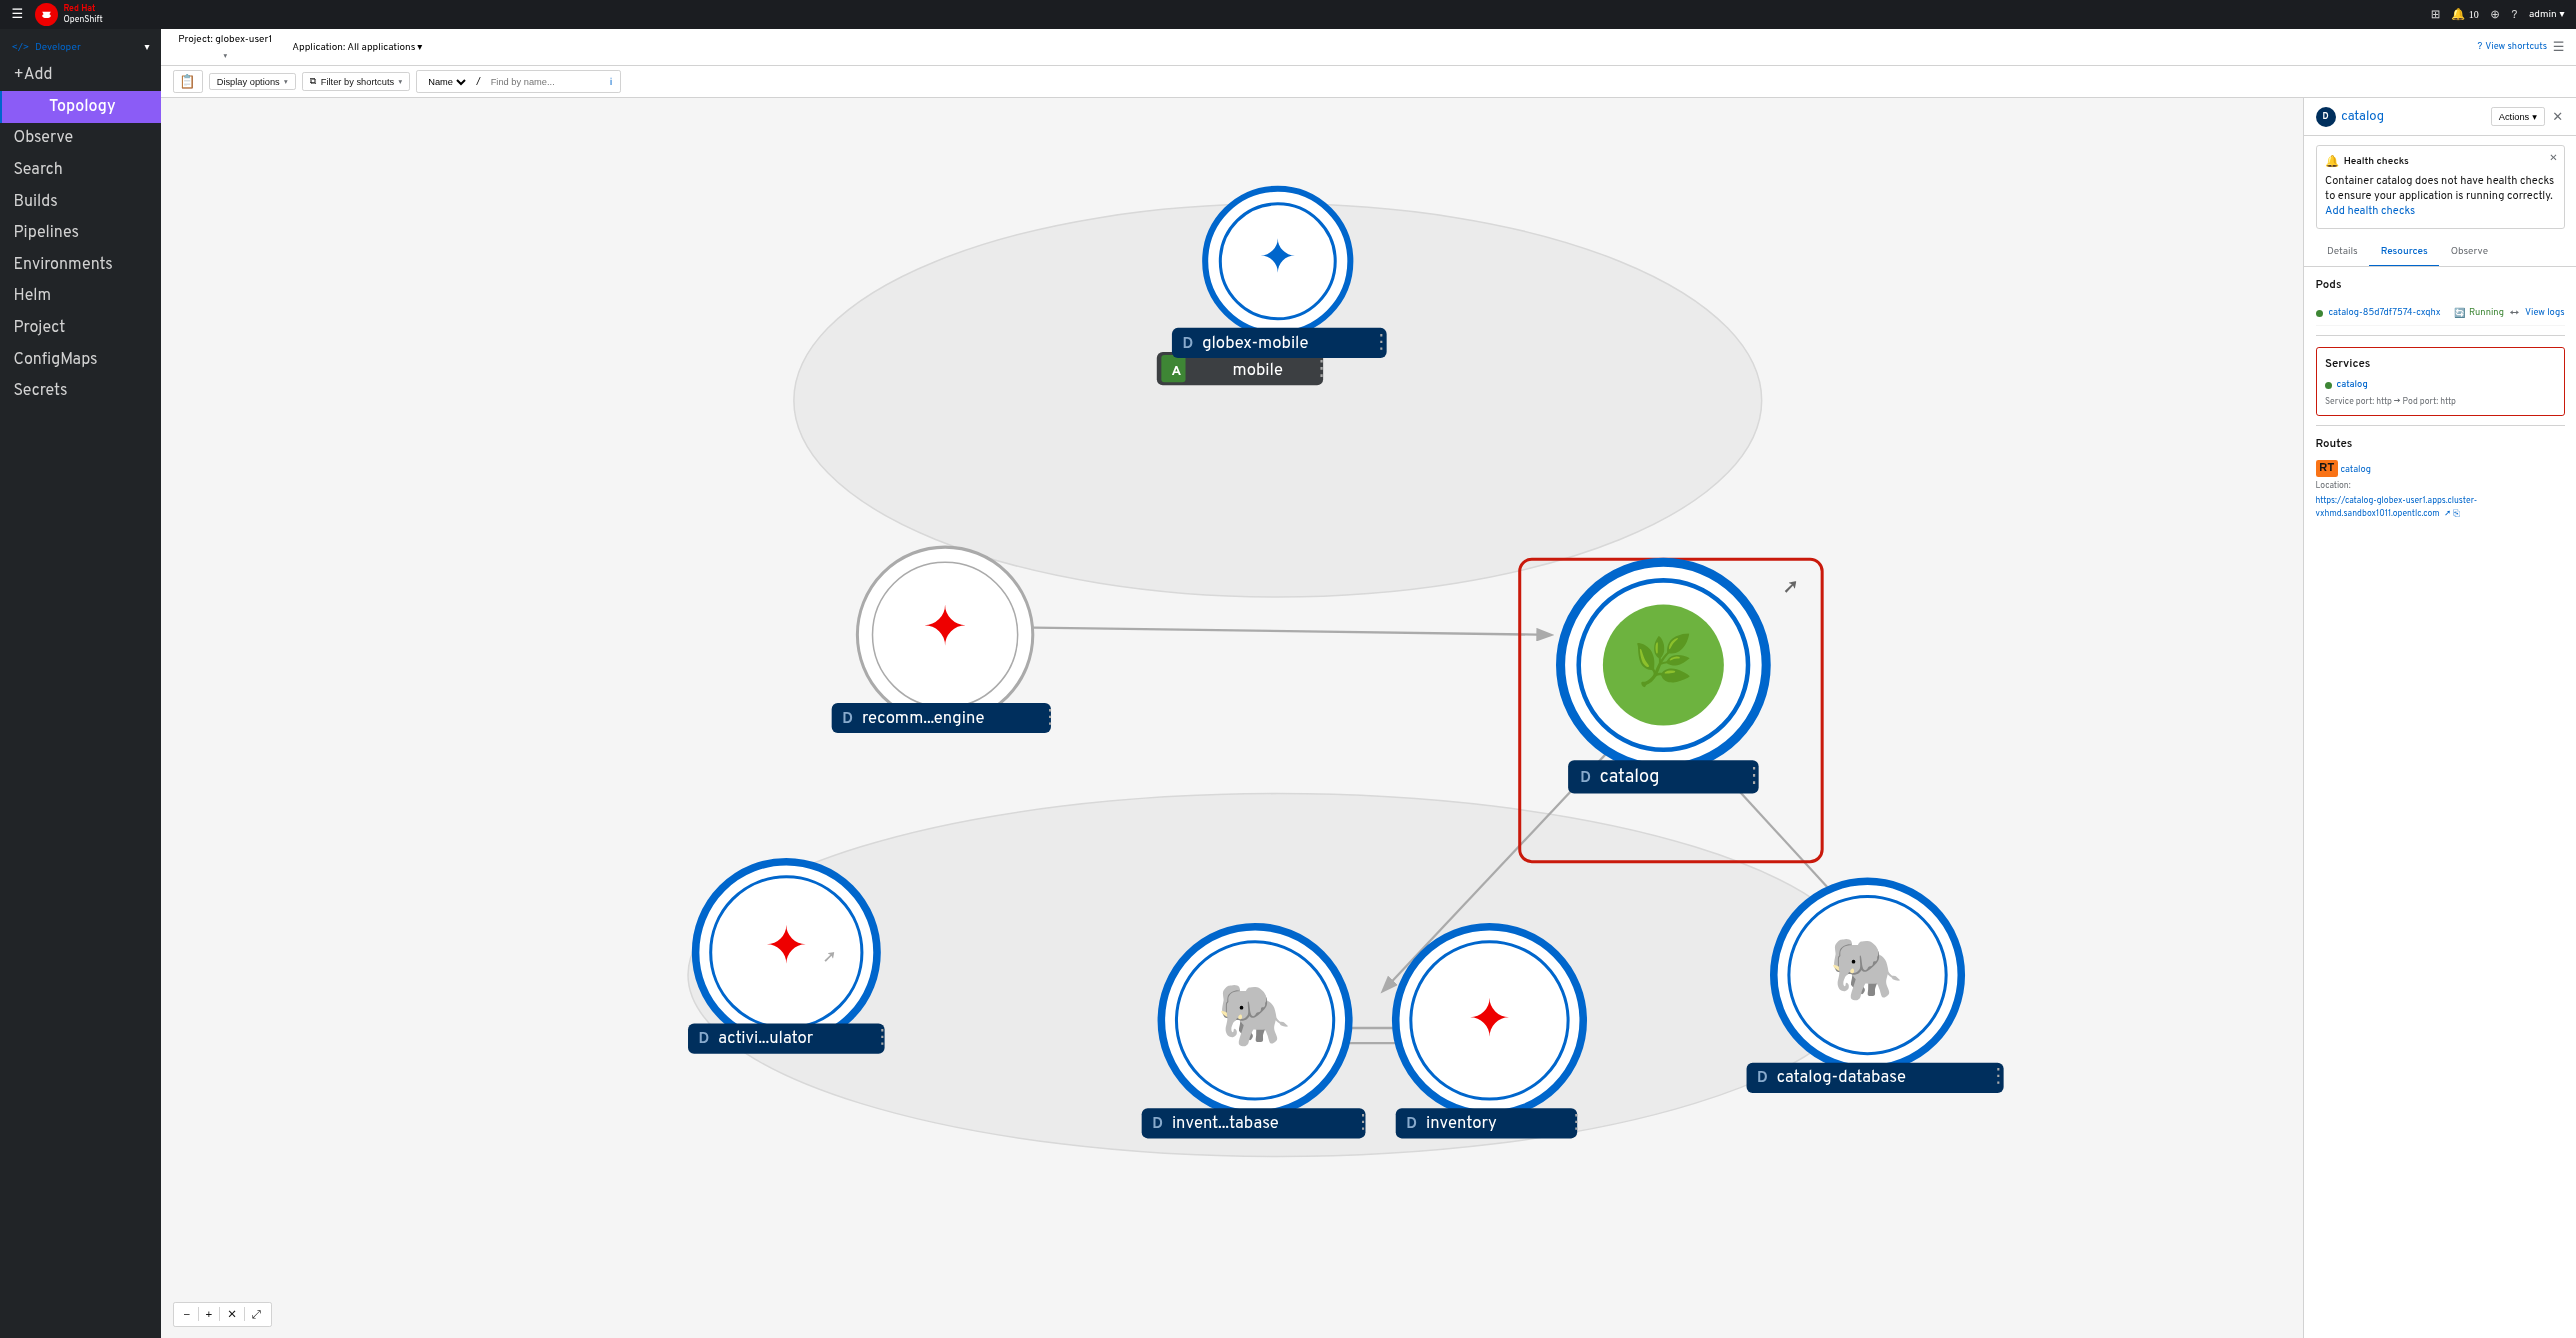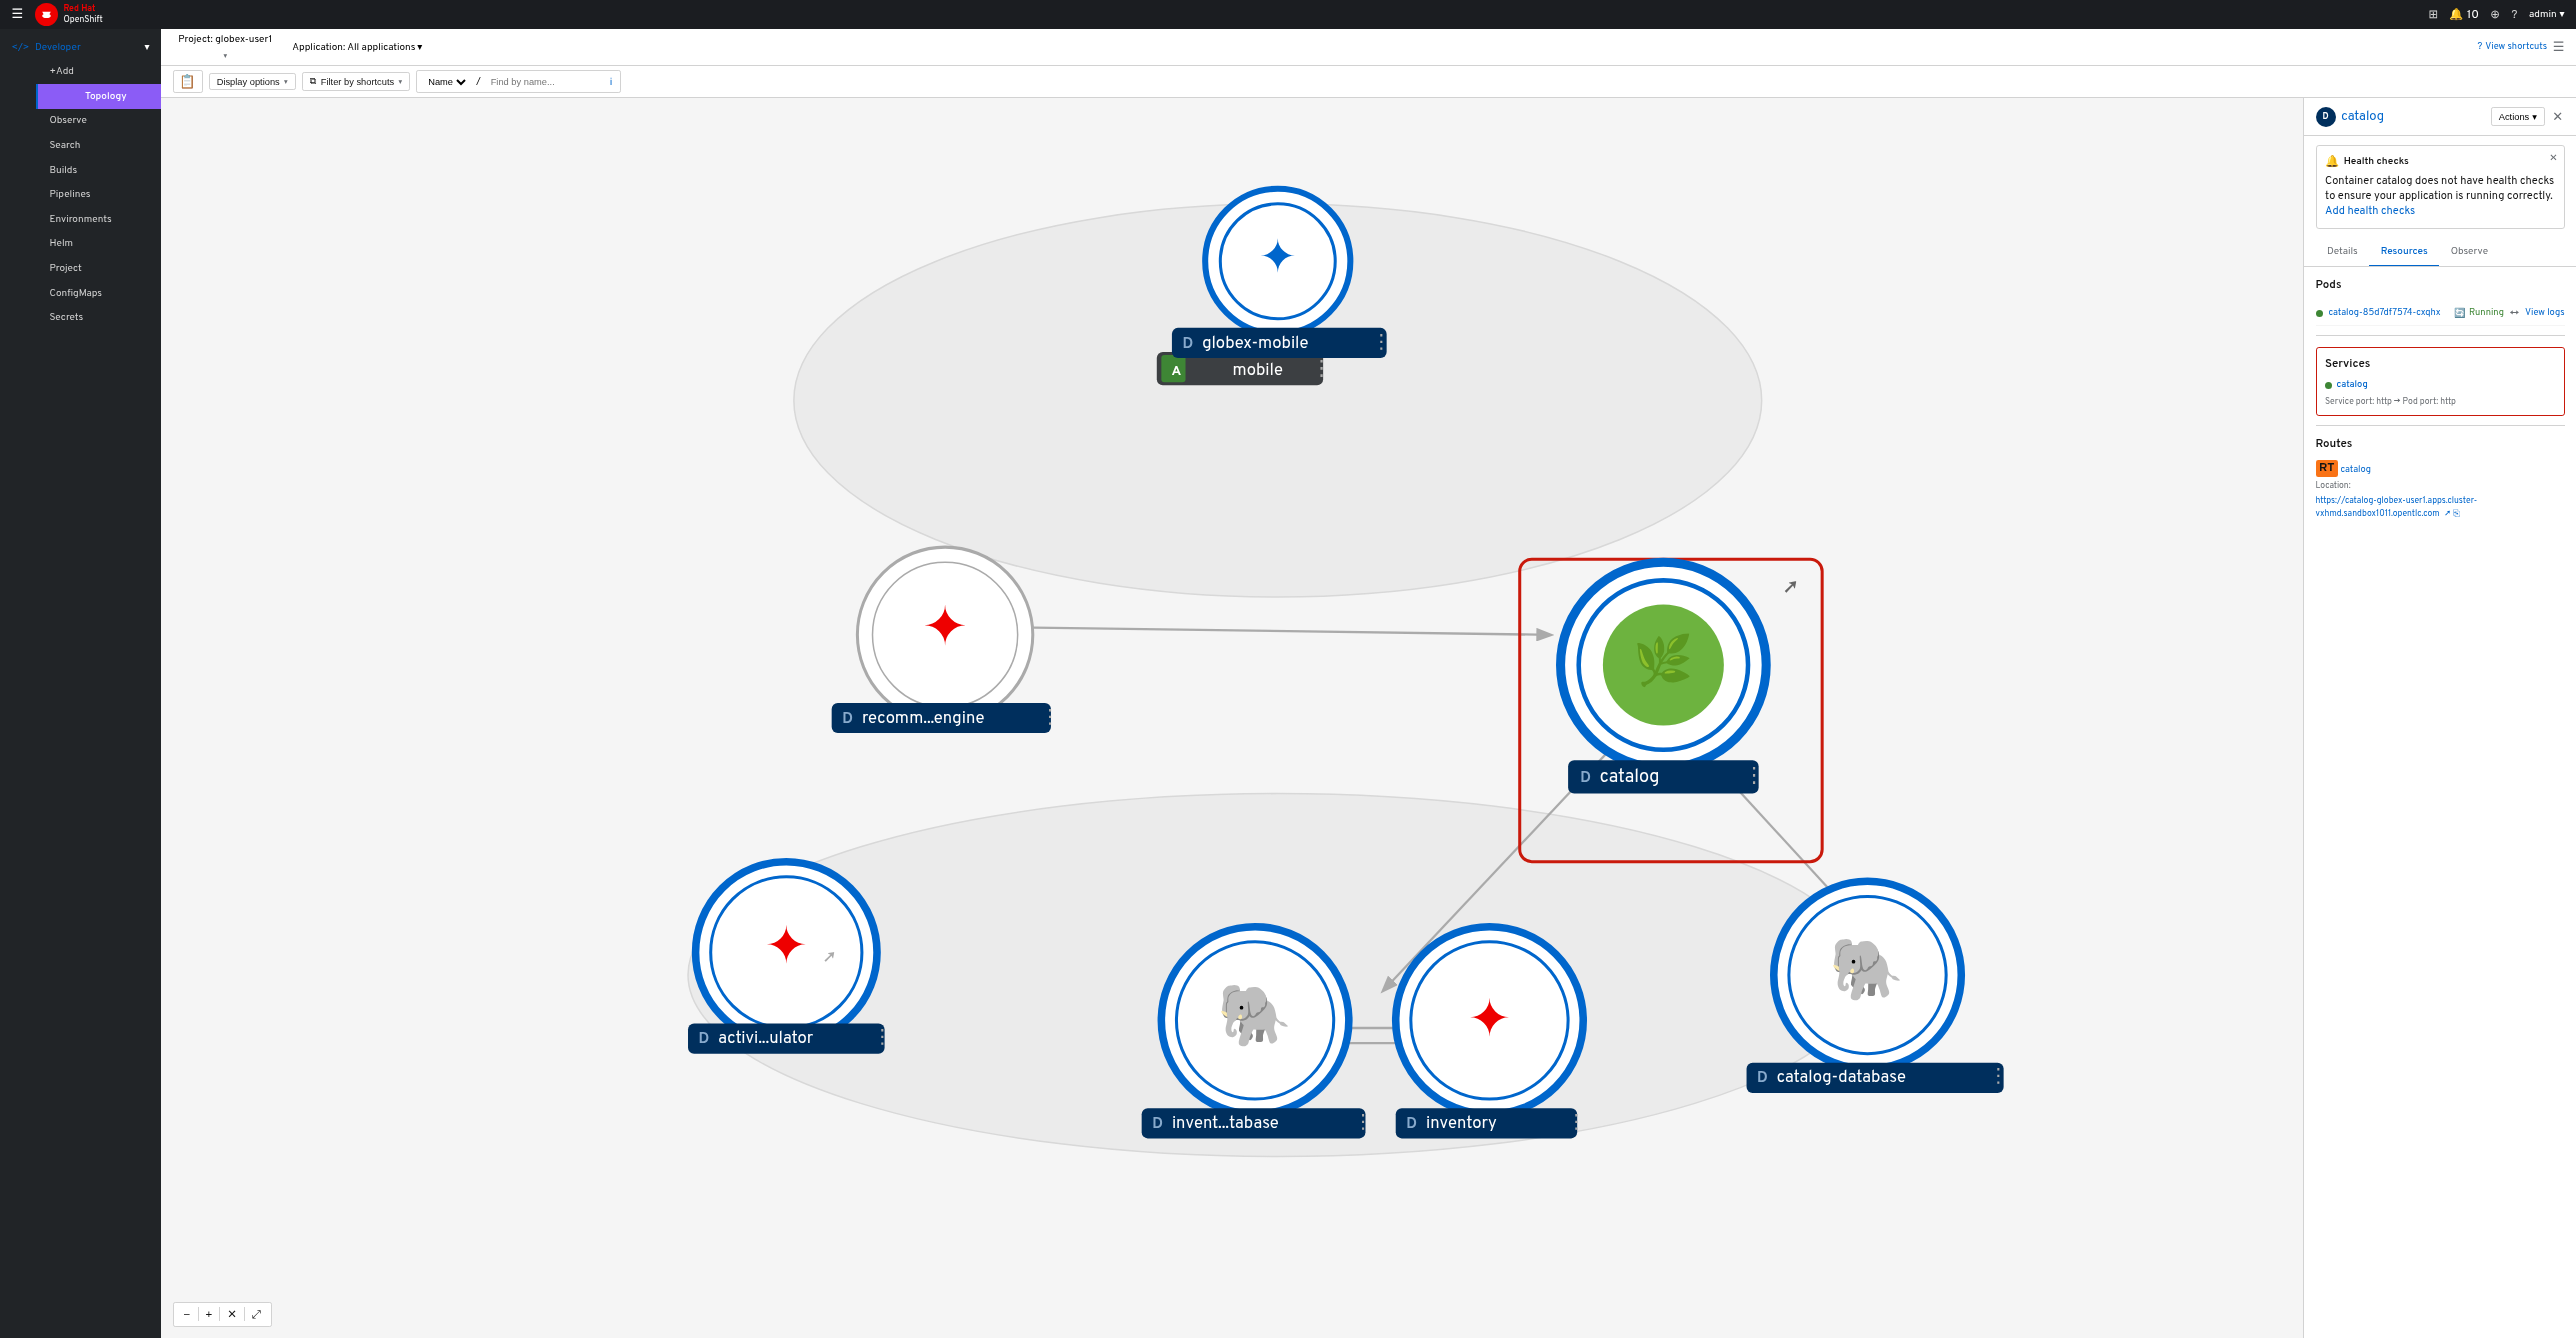--- a/index.html
+++ b/index.html
@@ -19,21 +19,21 @@
     }
     .top-nav .hamburger { color: #fff; font-size: 13px; cursor: pointer; }
     .top-nav .brand { display: flex; align-items: center; gap: 5.8px; }
     .top-nav .brand .rh-logo { width: 23px; height: 23px; }
     .top-nav .brand-text { color: #fff; font-size: 8.6px; line-height: 1.2; }
     .top-nav .brand-text span { display: block; }
     .top-nav .brand-text .red { color: #ee0000; font-weight: bold; }
     .top-nav-right { margin-left: auto; display: flex; align-items: center; gap: 11.5px; color: #fff; font-size: 10px; }
     .top-nav-right .nav-icon { font-size: 11.5px; cursor: pointer; color: #d2d2d2; }
     .top-nav-right .notif-badge { position: relative; }
-    .top-nav-right .badge-count { color: #fff; font-size: 12px; }
+    .top-nav-right .badge-count { color: #fff; font-size: 10px; font-family: Liberation Serif, serif; }
     .top-nav-right .admin-label { display: flex; align-items: center; gap: 2.9px; cursor: pointer; text-align: right; }
 
     
     .sidebar {
       background: #212427;
       width: 161px;
       position: fixed;
       top: 29px;
       left: 0;
       bottom: 0;
@@ -49,26 +49,25 @@
       padding: 5.8px 11.5px;
       color: #fff;
       cursor: pointer;
       font-size: 10px;
     }
     .sidebar-perspective .perspective-label { display: flex; align-items: center; gap: 5.8px; color: #06c; }
     .sidebar-item {
       padding: 5.8px 11.5px;
       color: #d2d2d2;
       cursor: pointer;
-      font-size: 10px;
+      font-size: 16px;
       display: flex;
       align-items: flex-start;
       gap: 5.8px;
       border-left: 2.2px solid transparent;
-      margin-left: 36px;
     }
     .sidebar-item.active { color: #fff; background: #8b5cf6; border-left-color: #06c; font-weight: 500; padding-left: 47px; }
 
     
     .main-wrapper {
       margin-top: 29px;
       margin-left: 161px;
       height: calc(100vh - 29px);
       display: flex;
       flex-direction: column;

